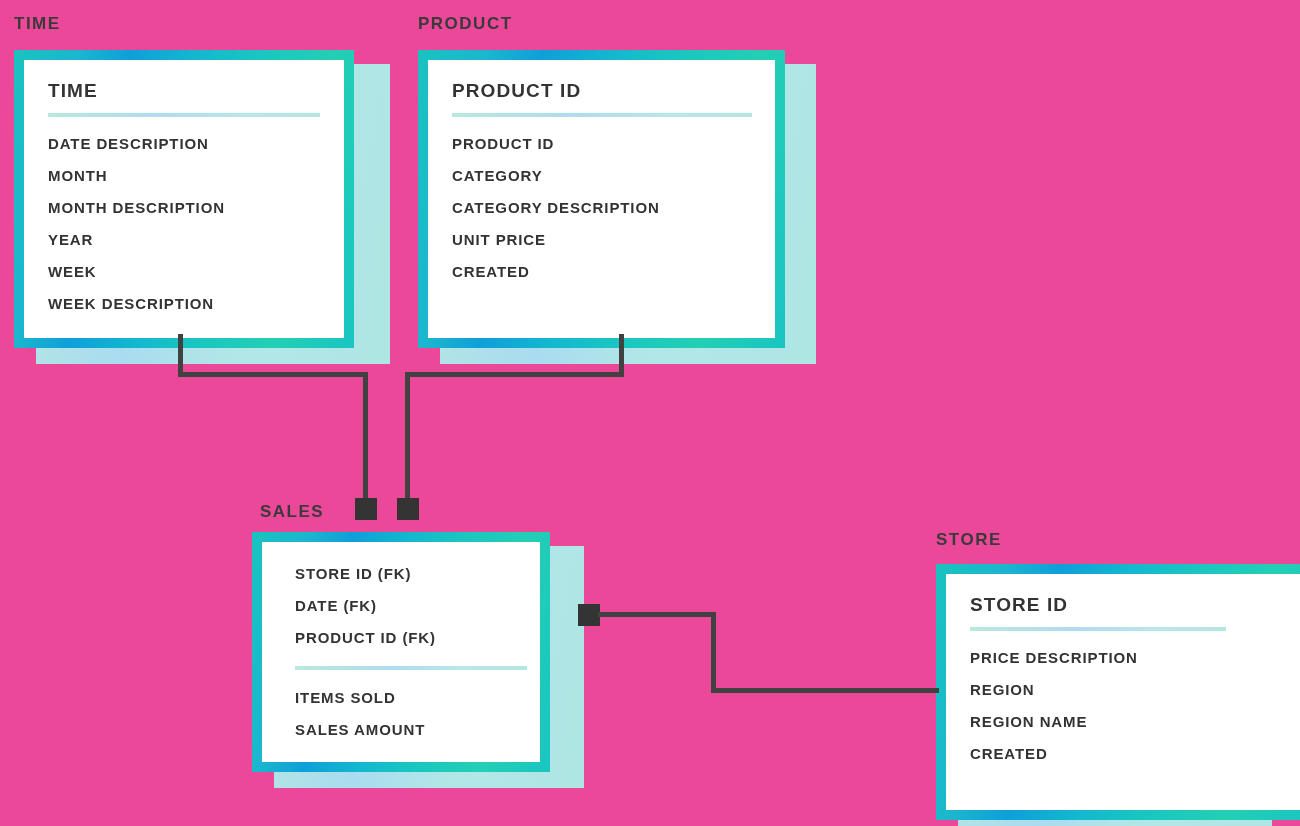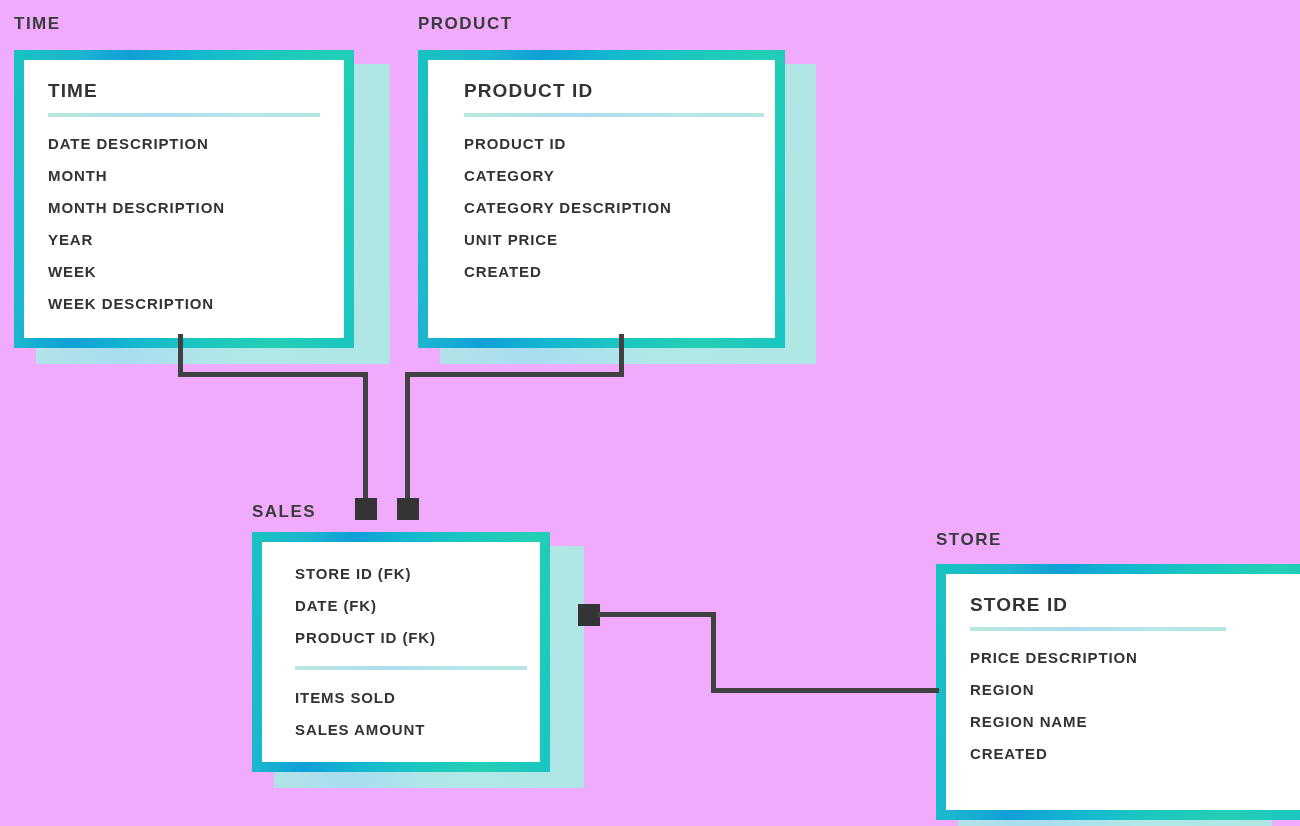--- a/index.html
+++ b/index.html
@@ -9,21 +9,21 @@
     background: #ffffff;
   }
   body {
     font-family: "Liberation Sans", sans-serif;
     -webkit-font-smoothing: antialiased;
   }
   #canvas {
     position: relative;
     width: 1300px;
     height: 826px;
-    background: #f0abfc;
+    background: #ec4899;
     overflow: hidden;
   }
 
   
   .entity {
     position: absolute;
   }
   .entity-label {
     position: absolute;
     top: 0;
@@ -120,35 +120,35 @@
         </div>
       </div>
     </div>
   </div>
 
   <div class="entity" style="left:418px; top:14px; width:420px; height:340px;">
     <div class="entity-label">PRODUCT</div>
     <div class="entity-shadow" style="left:22px; top:50px; width:376px; height:300px;"></div>
     <div class="entity-frame" style="left:0px; top:36px; width:367px; height:298px;">
       <div class="entity-inner" style="left:10px; top:10px; right:10px; bottom:10px;">
-        <div class="entity-body" style="padding:16px 24px 0 36px;">
+        <div class="entity-body" style="padding:16px 24px 0 24px;">
           <div class="key-row">PRODUCT ID</div>
           <div class="divider" style="margin:7px 0 11px 0; width:300px;"></div>
           <div class="field-row">PRODUCT ID</div>
           <div class="field-row">CATEGORY</div>
           <div class="field-row">CATEGORY DESCRIPTION</div>
           <div class="field-row">UNIT PRICE</div>
           <div class="field-row">CREATED</div>
         </div>
       </div>
     </div>
   </div>
 
   <div class="entity" style="left:252px; top:500px; width:340px; height:290px;">
-    <div class="entity-label" style="top:2px; left:0px;text-align:center;">SALES</div>
+    <div class="entity-label" style="top:2px; left:8px;text-align:center;">SALES</div>
     <div class="entity-shadow" style="left:22px; top:46px; width:310px; height:242px;"></div>
     <div class="entity-frame" style="left:0px; top:32px; width:298px; height:240px;">
       <div class="entity-inner" style="left:10px; top:10px; right:10px; bottom:10px;">
         <div class="entity-body" style="padding:16px 24px 0 33px;">
           <div class="field-row">STORE ID (FK)</div>
           <div class="field-row">DATE (FK)</div>
           <div class="field-row">PRODUCT ID (FK)</div>
           <div class="divider" style="margin:12px 0 12px 0; width:232px;"></div>
           <div class="field-row">ITEMS SOLD</div>
           <div class="field-row">SALES AMOUNT</div>

